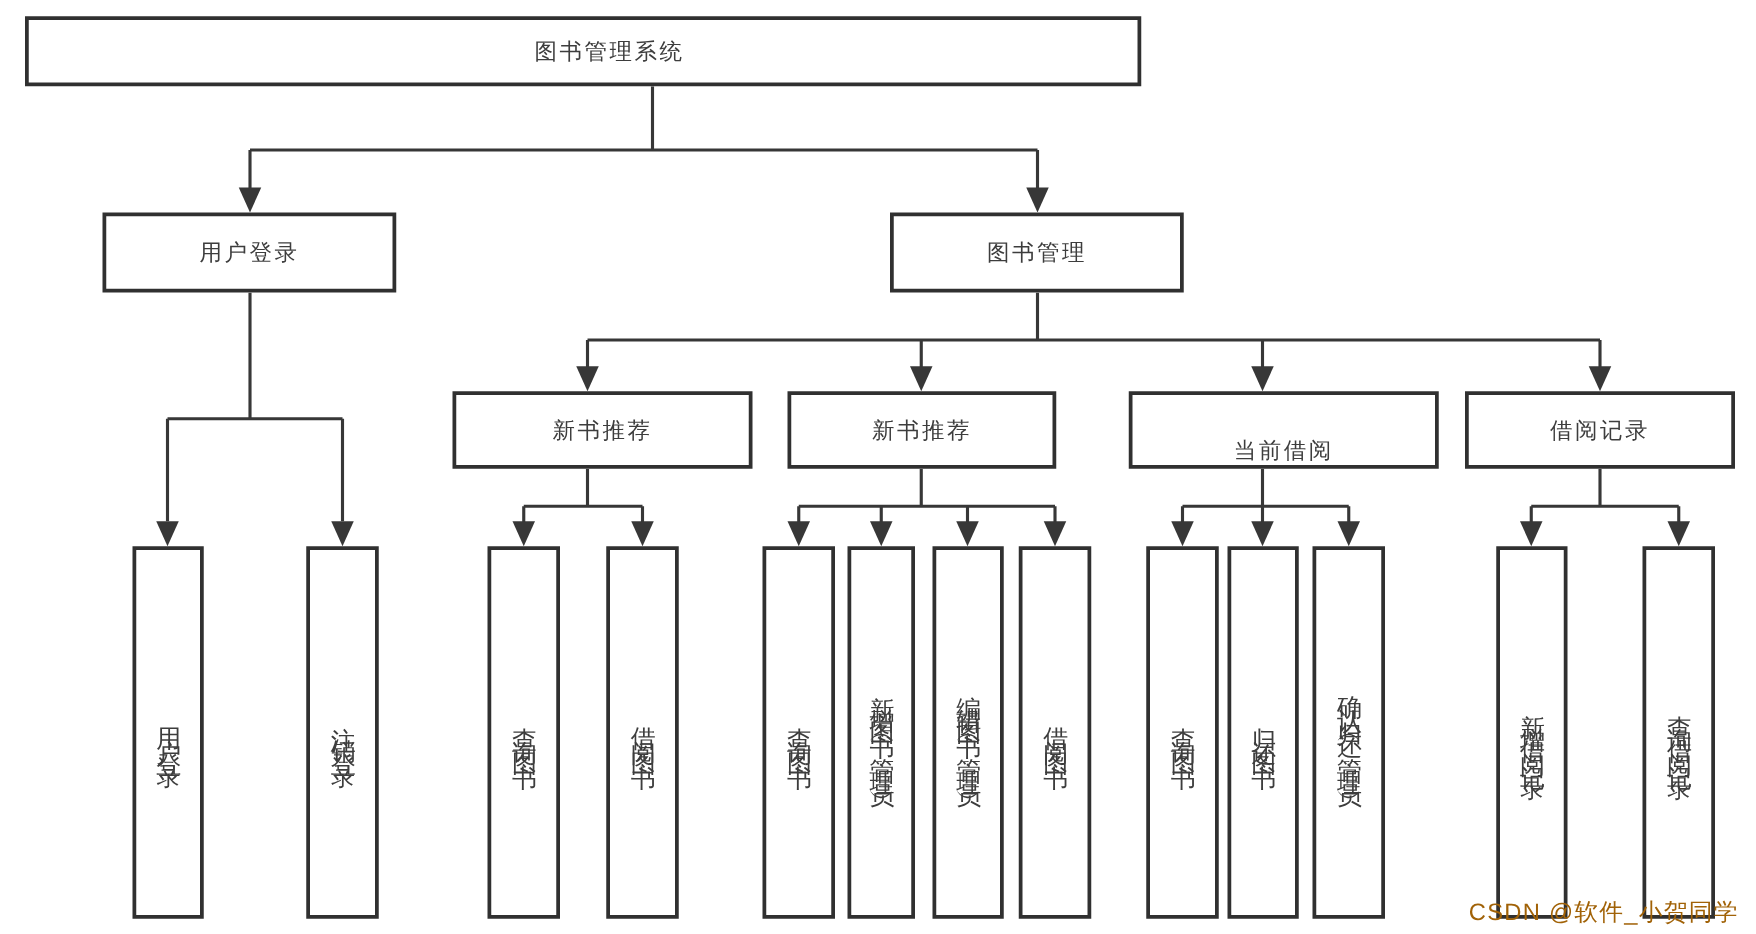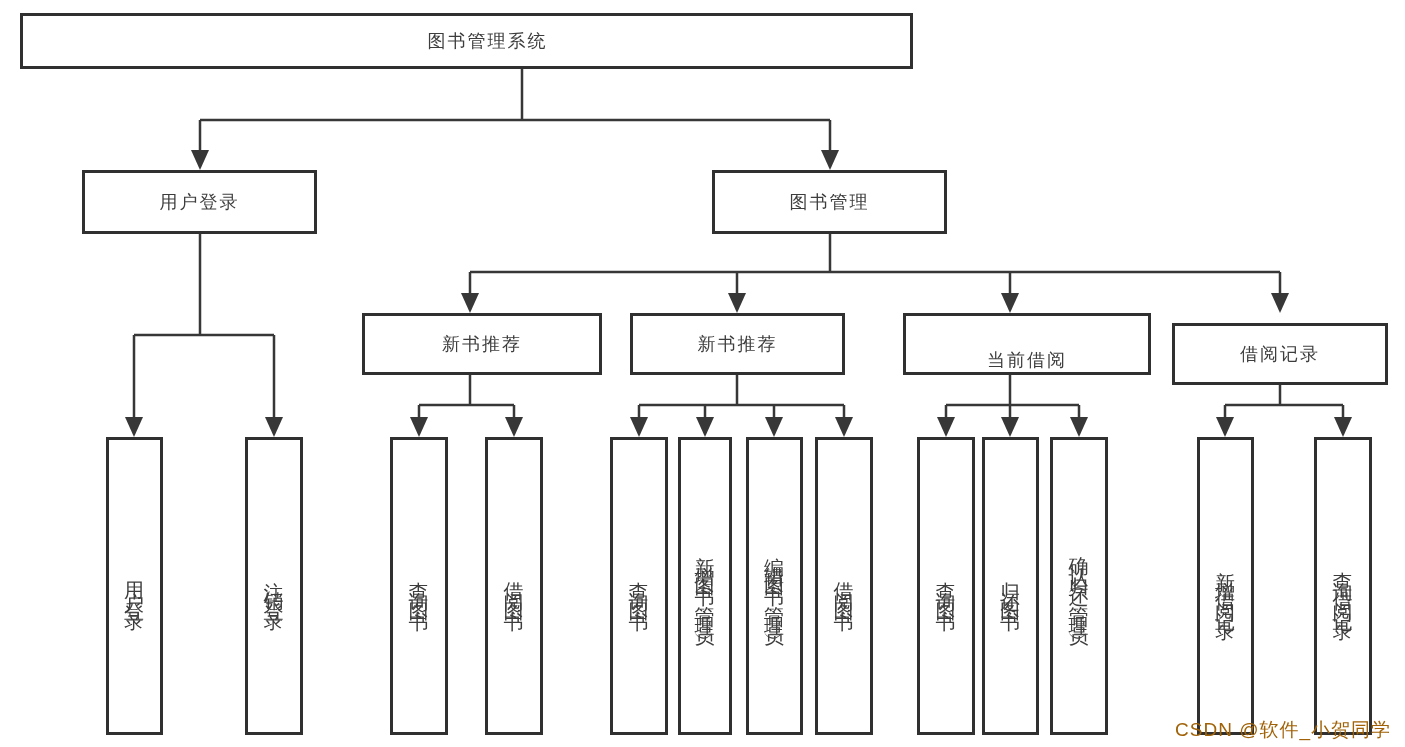--- a/index.html
+++ b/index.html
@@ -131,21 +131,21 @@
 
   <div class="node hnode" style="left:362px; top:313px; width:240px; height:62px;">
     <span>新书推荐</span>
   </div>
   <div class="node hnode" style="left:630px; top:313px; width:215px; height:62px;">
     <span>新书推荐</span>
   </div>
   <div class="node hnode" style="left:903px; top:313px; width:248px; height:62px;align-items:flex-end;">
     <span>当前借阅</span>
   </div>
-  <div class="node hnode" style="left:1172px; top:313px; width:216px; height:62px;margin-top:10px;">
+  <div class="node hnode" style="left:1172px; top:313px; width:216px; height:62px;">
     <span>借阅记录</span>
   </div>
 
   <div class="node vnode" style="left:106px; top:437px; width:57px; height:298px;">
     <span>用户登录</span>
   </div>
   <div class="node vnode" style="left:245px; top:437px; width:58px; height:298px;">
     <span>注销登录</span>
   </div>
 

